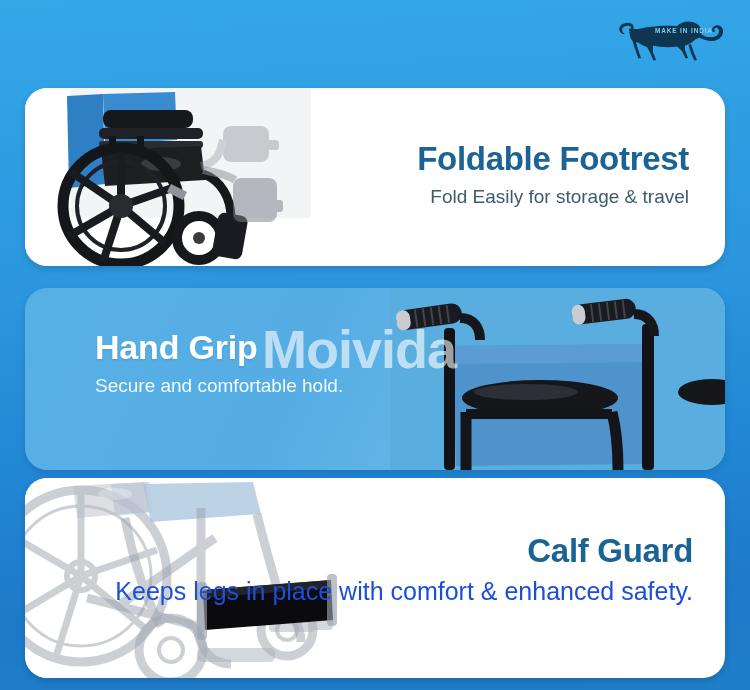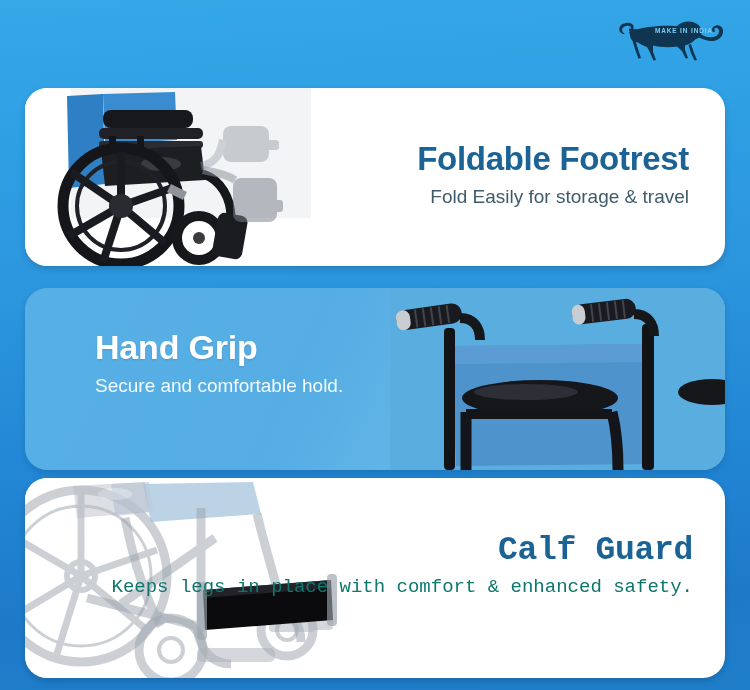--- a/index.html
+++ b/index.html
@@ -97,24 +97,24 @@
   .t1 .feature-sub   { font-size: 19px; color: #3f5b6b; margin-top: 9px; }
 
   .t2 {
     left: 70px; top: 42px; text-align: left;
   }
   .t2 .feature-title { font-size: 34px; color: #ffffff; letter-spacing: -0.2px;
                        text-shadow: 0 1px 2px rgba(0,0,0,0.12); }
   .t2 .feature-sub   { font-size: 19px; color: #f2fbff; margin-top: 9px; max-width: 290px; }
 
   .t3 {
-    right: 32px; top: 56px; text-align: right; font-family: Liberation Mono, monospace;
+    right: 32px; top: 56px; text-align: right;
   }
   .t3 .feature-title { font-size: 33px; color: #1b6394; letter-spacing: -0.3px; }
-  .t3 .feature-sub   { font-size: 19px; color: #0f766e; margin-top: 8px; }
+  .t3 .feature-sub   { font-size: 25px; color: #1d4ed8; margin-top: 8px; }
 
   
   .watermark {
     position: absolute;
     left: 262px;
     top: 318px;
     font-size: 54px;
     font-weight: bold;
     color: rgba(255,255,255,0.60);
     letter-spacing: -1px;
@@ -354,14 +354,15 @@
         <rect x="302" y="96" width="10" height="52" rx="4" fill="#9aa2ab" opacity="0.65"></rect>
       </svg>
     </div>
 
     <div class="text-block t3">
       <div class="feature-title">Calf Guard</div>
       <div class="feature-sub">Keeps legs in place with comfort &amp; enhanced safety.</div>
     </div>
   </div>
 
+  <div class="watermark">Moivida</div>
 
 </div>
 
 </body></html>

